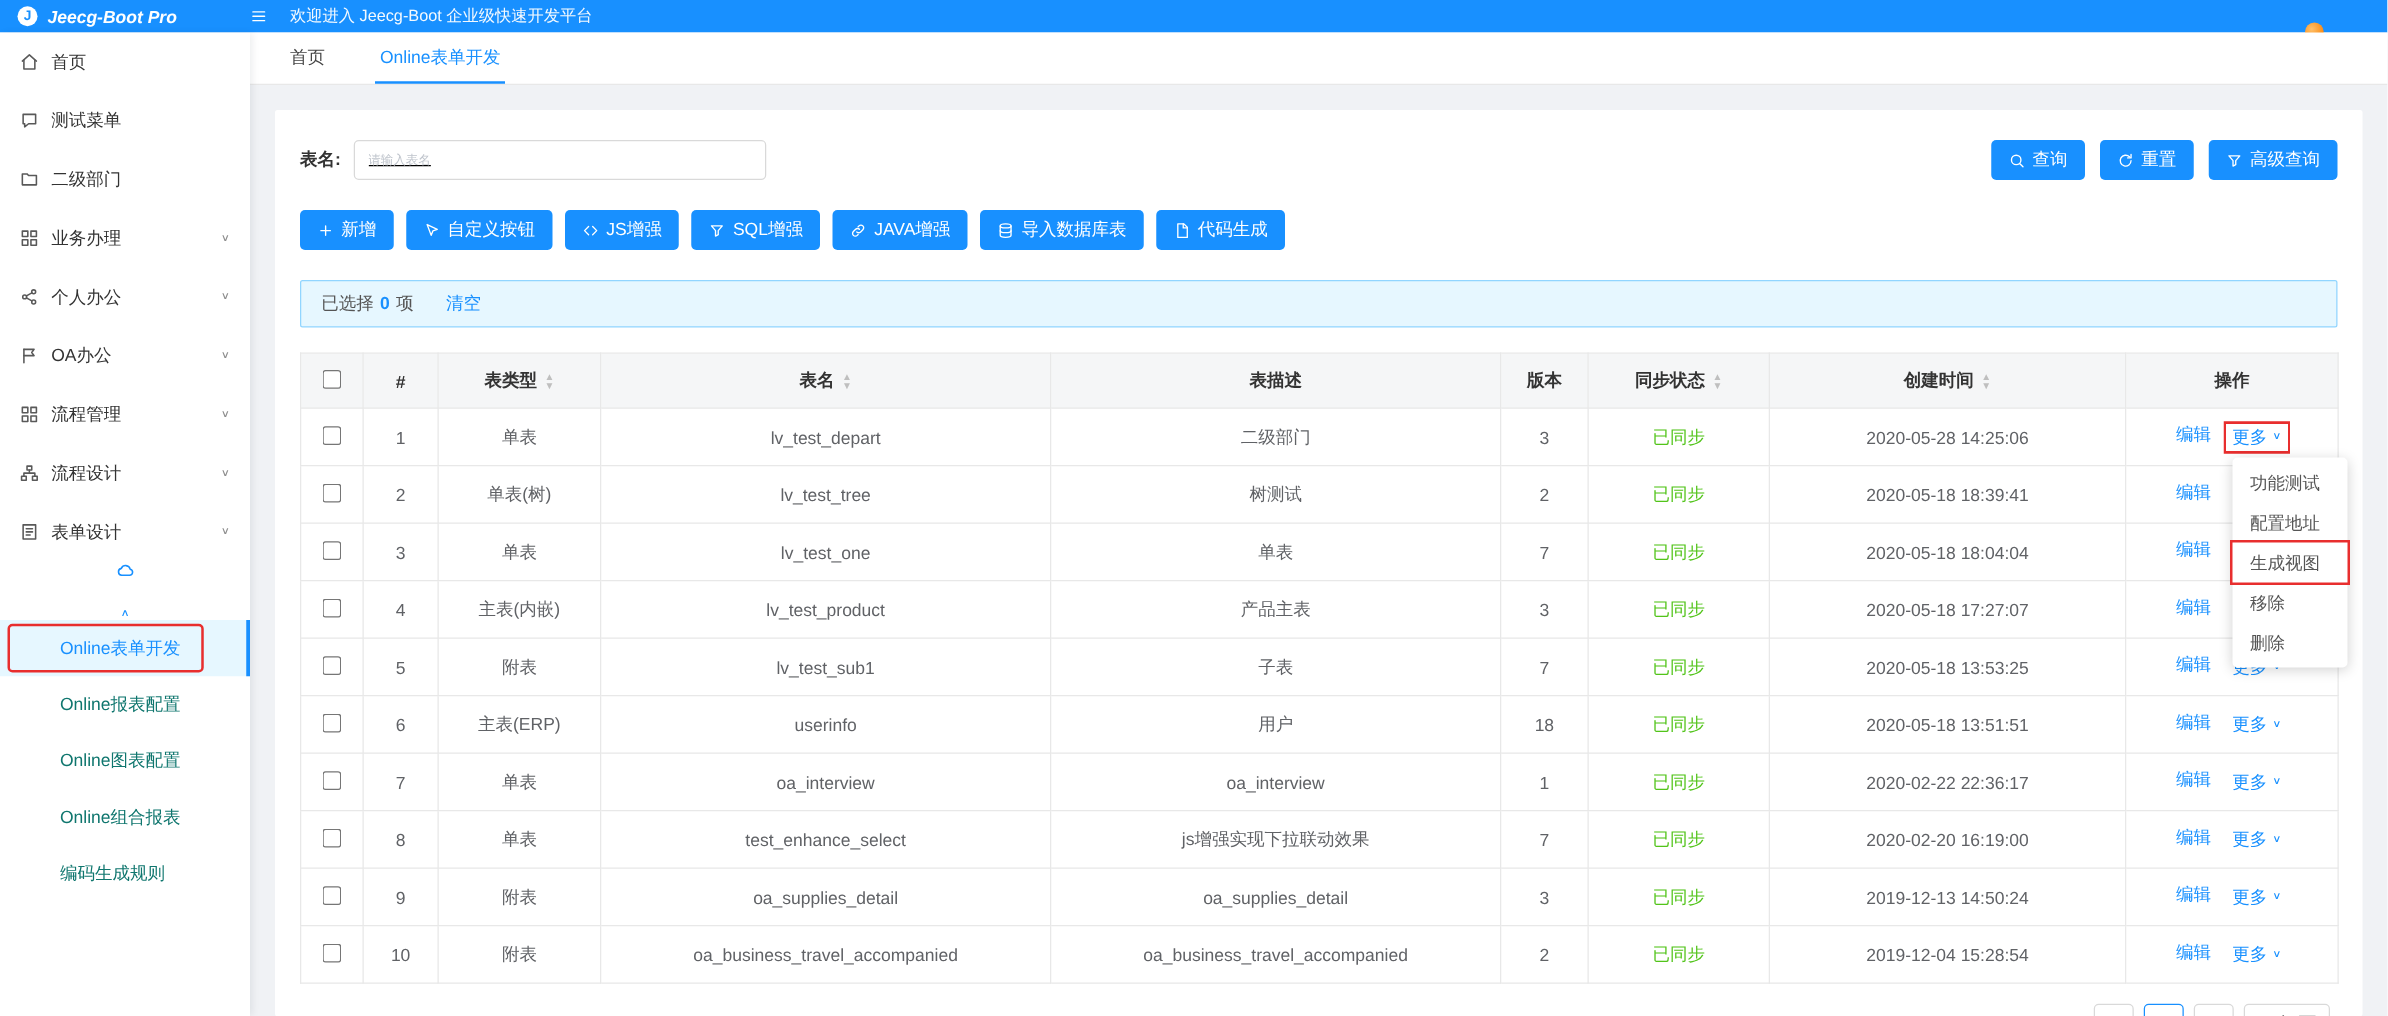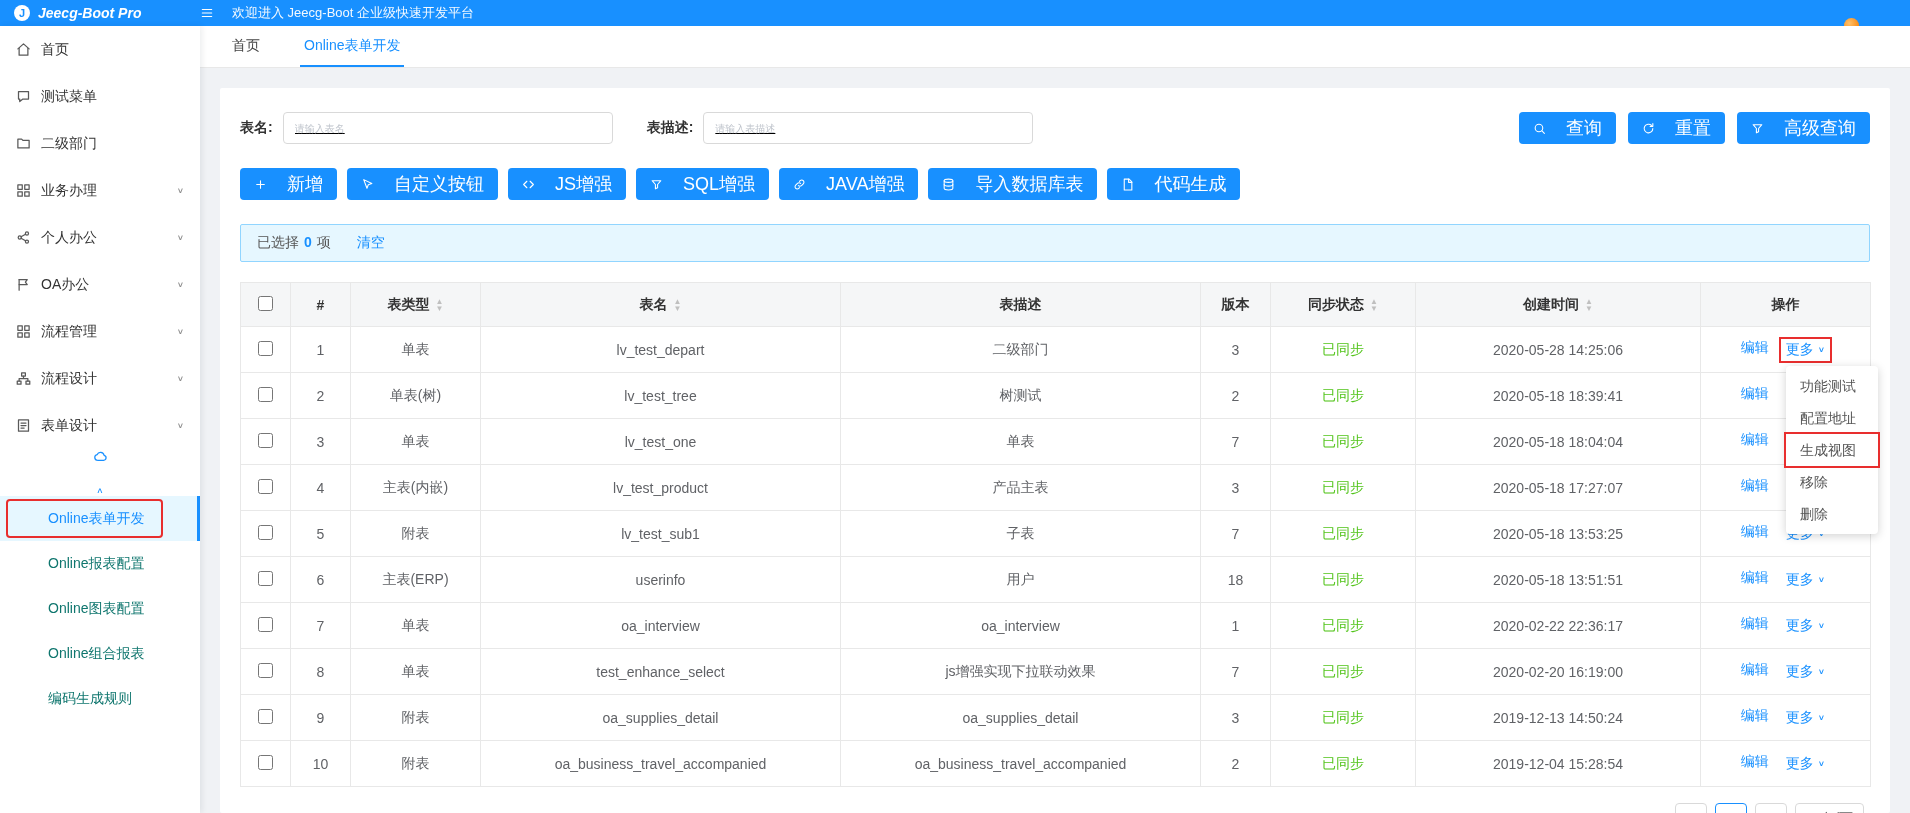--- a/index.html
+++ b/index.html
@@ -43,26 +43,26 @@
   .main { flex: 1; display: flex; flex-direction: column; min-width: 0; }
   .tabbar { height: 42px; flex: none; background: #fff; border-bottom: 1px solid #e8e8e8; display: flex; gap: 36px; padding-left: 28px; }
   .tab { display: flex; align-items: center; padding: 0 4px; border-bottom: 2px solid transparent; cursor: pointer; color: #444; }
   .tab.active { color: var(--accent); border-bottom-color: var(--accent); }
 
   .content { flex: 1; min-height: 0; padding: 20px 20px 0; }
   .card { background: #fff; height: 100%; padding: 24px 20px 0; overflow: hidden; border-radius: 2px; }
 
   
   .filter-row { display: flex; align-items: center; }
-  .f-group { display: flex; align-items: center; margin-right: 34px; }
+  .f-group { display: flex; align-items: center; }
   .f-label { font-weight: 600; color: #333; margin-right: 10px; white-space: nowrap; }
   .f-input { width: 330px; height: 32px; border: 1px solid #d9d9d9; border-radius: 4px; padding: 0 11px; font-size: 10px; color: #000000; outline: none; font-family: inherit; text-decoration: underline; }
   .f-input::placeholder { color: #bfc4cc; }
   .btns { margin-left: auto; display: flex; gap: 12px; }
-  .btn { height: 32px; padding: 0 14px; border: none; border-radius: 4px; background: var(--accent); color: #fff; font-size: 18px; display: inline-flex; align-items: center; gap: 20px; cursor: pointer; font-family: inherit; white-space: nowrap; }
+  .btn { height: 32px; padding: 0 14px; border: none; border-radius: 4px; background: var(--accent); color: #fff; font-size: 14px; display: inline-flex; align-items: center; gap: 6px; cursor: pointer; font-family: inherit; white-space: nowrap; }
   .btn .icon { display: inline-flex; }
   .btn .icon svg { width: 13px; height: 13px; }
 
   .toolbar { margin-top: 24px; display: flex; gap: 10px; }
 
   
   .select-bar { margin-top: 24px; height: 38px; background: var(--active_bg); border: 1px solid #91d5ff; border-radius: 2px; display: flex; align-items: center; padding: 0 16px; color: #555; }
   .count { color: var(--accent); font-weight: 600; margin: 0 5px; }
   .clear-link { color: var(--accent); margin-left: 26px; cursor: pointer; }
 
@@ -274,24 +274,20 @@
           <div class="tab active">Online表单开发</div>
         </div>
 
       <div class="content">
         <div class="card">
 
           <div class="filter-row">
               <div class="f-group">
                 <span class="f-label">表名:</span>
                 <input class="f-input" placeholder="请输入表名" style="">
-              </div>
-              <div class="f-group">
-                <span class="f-label">表描述:</span>
-                <input class="f-input" placeholder="请输入表描述" style="">
               </div>
               <div class="btns">
                 <button class="btn">
                   <span class="icon">
                     <svg viewBox="0 0 24 24" fill="none" stroke="currentColor" stroke-width="2" stroke-linecap="round" stroke-linejoin="round">
                       <circle cx="11" cy="11" r="7"></circle>
                       <path d="M16.5 16.5L21 21"></path>
                     </svg>
                   </span>
                   <span>查询</span>

